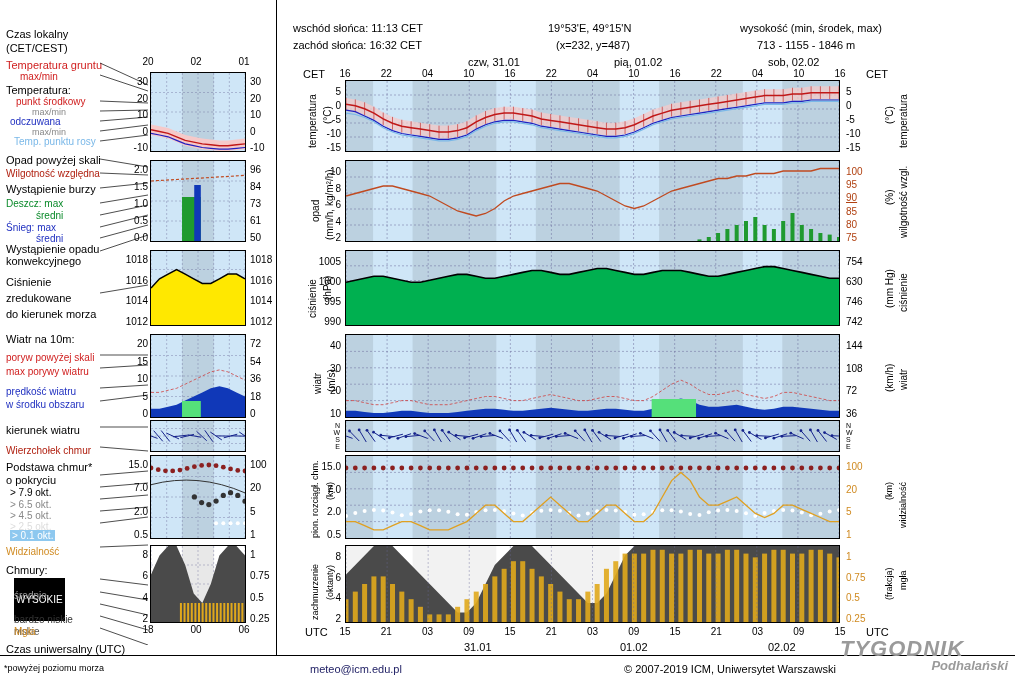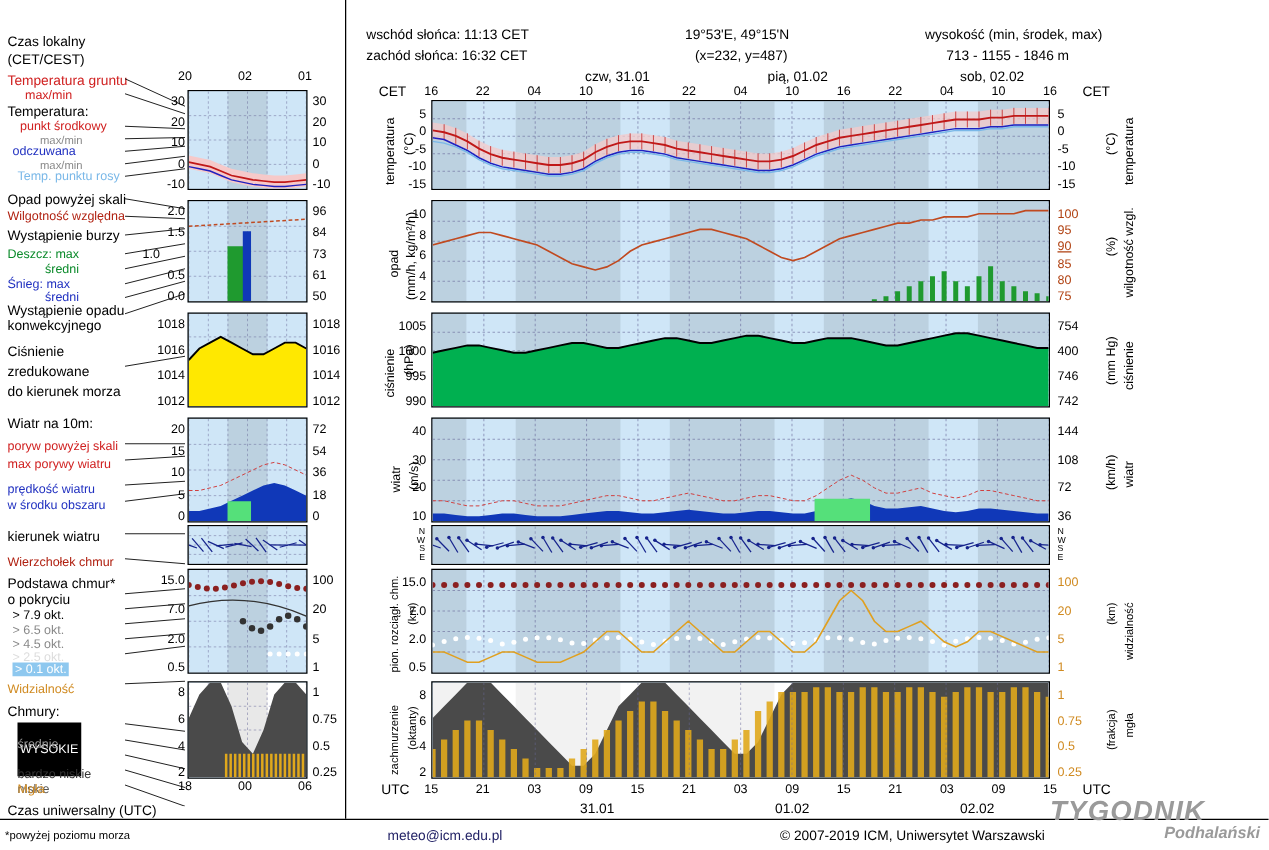--- a/index.html
+++ b/index.html
@@ -932,21 +932,21 @@
     <div class="abs ticks" style="left: 846px; top: 179.2px; color: rgb(176, 64, 16);">95</div>
     <div class="abs ticks" style="left: 846px; top: 192.4px; color: rgb(176, 64, 16); text-decoration: underline;">90</div>
     <div class="abs ticks" style="left: 846px; top: 205.6px; color: rgb(176, 64, 16);">85</div>
     <div class="abs ticks" style="left: 846px; top: 218.8px; color: rgb(176, 64, 16);">80</div>
     <div class="abs ticks" style="left: 846px; top: 232px; color: rgb(176, 64, 16);">75</div>
     <div class="abs ticks" style="left: 307px; top: 256px; color: rgb(0, 0, 0); width: 34px; text-align: right;">1005</div>
     <div class="abs ticks" style="left: 307px; top: 276px; color: rgb(0, 0, 0); width: 34px; text-align: right;">1000</div>
     <div class="abs ticks" style="left: 307px; top: 296px; color: rgb(0, 0, 0); width: 34px; text-align: right;">995</div>
     <div class="abs ticks" style="left: 307px; top: 316px; color: rgb(0, 0, 0); width: 34px; text-align: right;">990</div>
     <div class="abs ticks" style="left: 846px; top: 256px; color: rgb(0, 0, 0);">754</div>
-    <div class="abs ticks" style="left: 846px; top: 276px; color: rgb(0, 0, 0);">400</div>
+    <div class="abs ticks" style="left: 846px; top: 276px; color: rgb(0, 0, 0);">630</div>
     <div class="abs ticks" style="left: 846px; top: 296px; color: rgb(0, 0, 0);">746</div>
     <div class="abs ticks" style="left: 846px; top: 316px; color: rgb(0, 0, 0);">742</div>
     <div class="abs ticks" style="left: 307px; top: 340px; color: rgb(0, 0, 0); width: 34px; text-align: right;">40</div>
     <div class="abs ticks" style="left: 307px; top: 362.667px; color: rgb(0, 0, 0); width: 34px; text-align: right;">30</div>
     <div class="abs ticks" style="left: 307px; top: 385.333px; color: rgb(0, 0, 0); width: 34px; text-align: right;">20</div>
     <div class="abs ticks" style="left: 307px; top: 408px; color: rgb(0, 0, 0); width: 34px; text-align: right;">10</div>
     <div class="abs ticks" style="left: 846px; top: 340px; color: rgb(0, 0, 0);">144</div>
     <div class="abs ticks" style="left: 846px; top: 362.667px; color: rgb(0, 0, 0);">108</div>
     <div class="abs ticks" style="left: 846px; top: 385.333px; color: rgb(0, 0, 0);">72</div>
     <div class="abs ticks" style="left: 846px; top: 408px; color: rgb(0, 0, 0);">36</div>
@@ -971,21 +971,21 @@
     <div class="abs ticks" style="left: 114px; top: 109px; color: rgb(0, 0, 0); font-size: 10px; width: 34px; text-align: right;">10</div>
     <div class="abs ticks" style="left: 114px; top: 125.5px; color: rgb(0, 0, 0); font-size: 10px; width: 34px; text-align: right;">0</div>
     <div class="abs ticks" style="left: 114px; top: 142px; color: rgb(0, 0, 0); font-size: 10px; width: 34px; text-align: right;">-10</div>
     <div class="abs ticks" style="left: 250px; top: 76px; color: rgb(0, 0, 0); font-size: 10px;">30</div>
     <div class="abs ticks" style="left: 250px; top: 92.5px; color: rgb(0, 0, 0); font-size: 10px;">20</div>
     <div class="abs ticks" style="left: 250px; top: 109px; color: rgb(0, 0, 0); font-size: 10px;">10</div>
     <div class="abs ticks" style="left: 250px; top: 125.5px; color: rgb(0, 0, 0); font-size: 10px;">0</div>
     <div class="abs ticks" style="left: 250px; top: 142px; color: rgb(0, 0, 0); font-size: 10px;">-10</div>
     <div class="abs ticks" style="left: 114px; top: 164px; color: rgb(0, 0, 0); font-size: 10px; width: 34px; text-align: right;">2.0</div>
     <div class="abs ticks" style="left: 114px; top: 181px; color: rgb(0, 0, 0); font-size: 10px; width: 34px; text-align: right;">1.5</div>
-    <div class="abs ticks" style="left: 114px; top: 198px; color: rgb(0, 0, 0); font-size: 10px; width: 34px; text-align: left;">1.0</div>
+    <div class="abs ticks" style="left: 114px; top: 198px; color: rgb(0, 0, 0); font-size: 10px; width: 34px; text-align: right;">1.0</div>
     <div class="abs ticks" style="left: 114px; top: 215px; color: rgb(0, 0, 0); font-size: 10px; width: 34px; text-align: right;">0.5</div>
     <div class="abs ticks" style="left: 114px; top: 232px; color: rgb(0, 0, 0); font-size: 10px; width: 34px; text-align: right;">0.0</div>
     <div class="abs ticks" style="left: 250px; top: 164px; color: rgb(0, 0, 0); font-size: 10px;">96</div>
     <div class="abs ticks" style="left: 250px; top: 181px; color: rgb(0, 0, 0); font-size: 10px;">84</div>
     <div class="abs ticks" style="left: 250px; top: 198px; color: rgb(0, 0, 0); font-size: 10px;">73</div>
     <div class="abs ticks" style="left: 250px; top: 215px; color: rgb(0, 0, 0); font-size: 10px;">61</div>
     <div class="abs ticks" style="left: 250px; top: 232px; color: rgb(0, 0, 0); font-size: 10px;">50</div>
     <div class="abs ticks" style="left: 114px; top: 254px; color: rgb(0, 0, 0); font-size: 10px; width: 34px; text-align: right;">1018</div>
     <div class="abs ticks" style="left: 114px; top: 274.667px; color: rgb(0, 0, 0); font-size: 10px; width: 34px; text-align: right;">1016</div>
     <div class="abs ticks" style="left: 114px; top: 295.333px; color: rgb(0, 0, 0); font-size: 10px; width: 34px; text-align: right;">1014</div>

